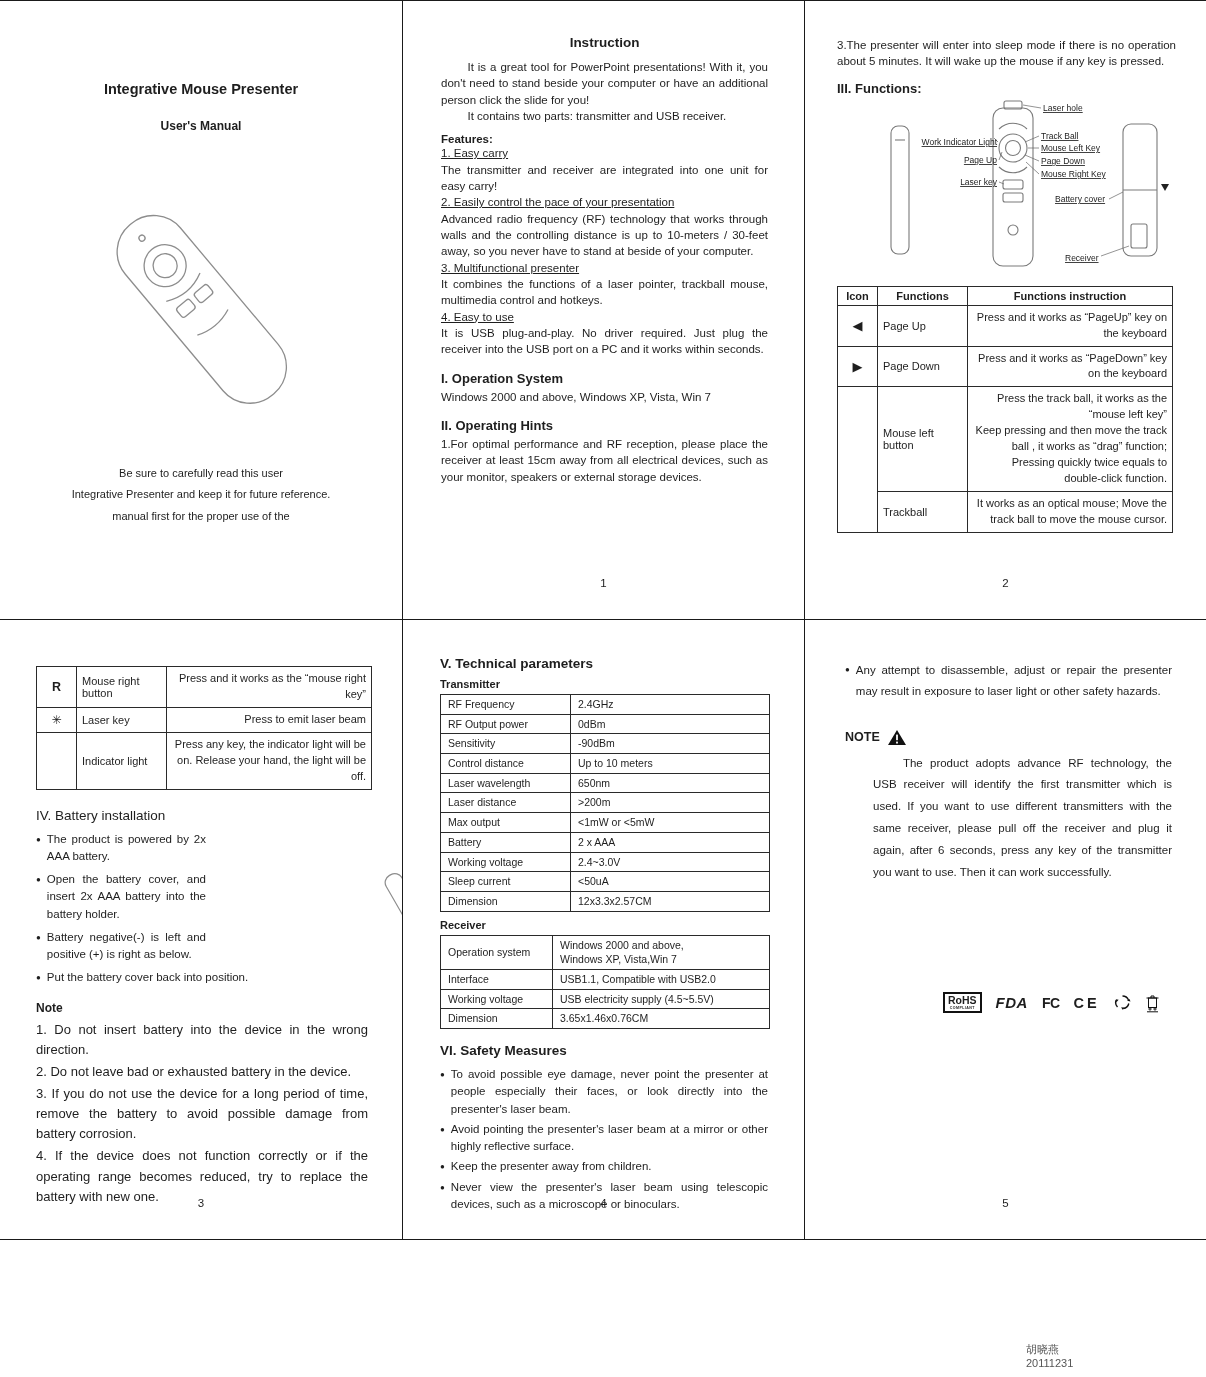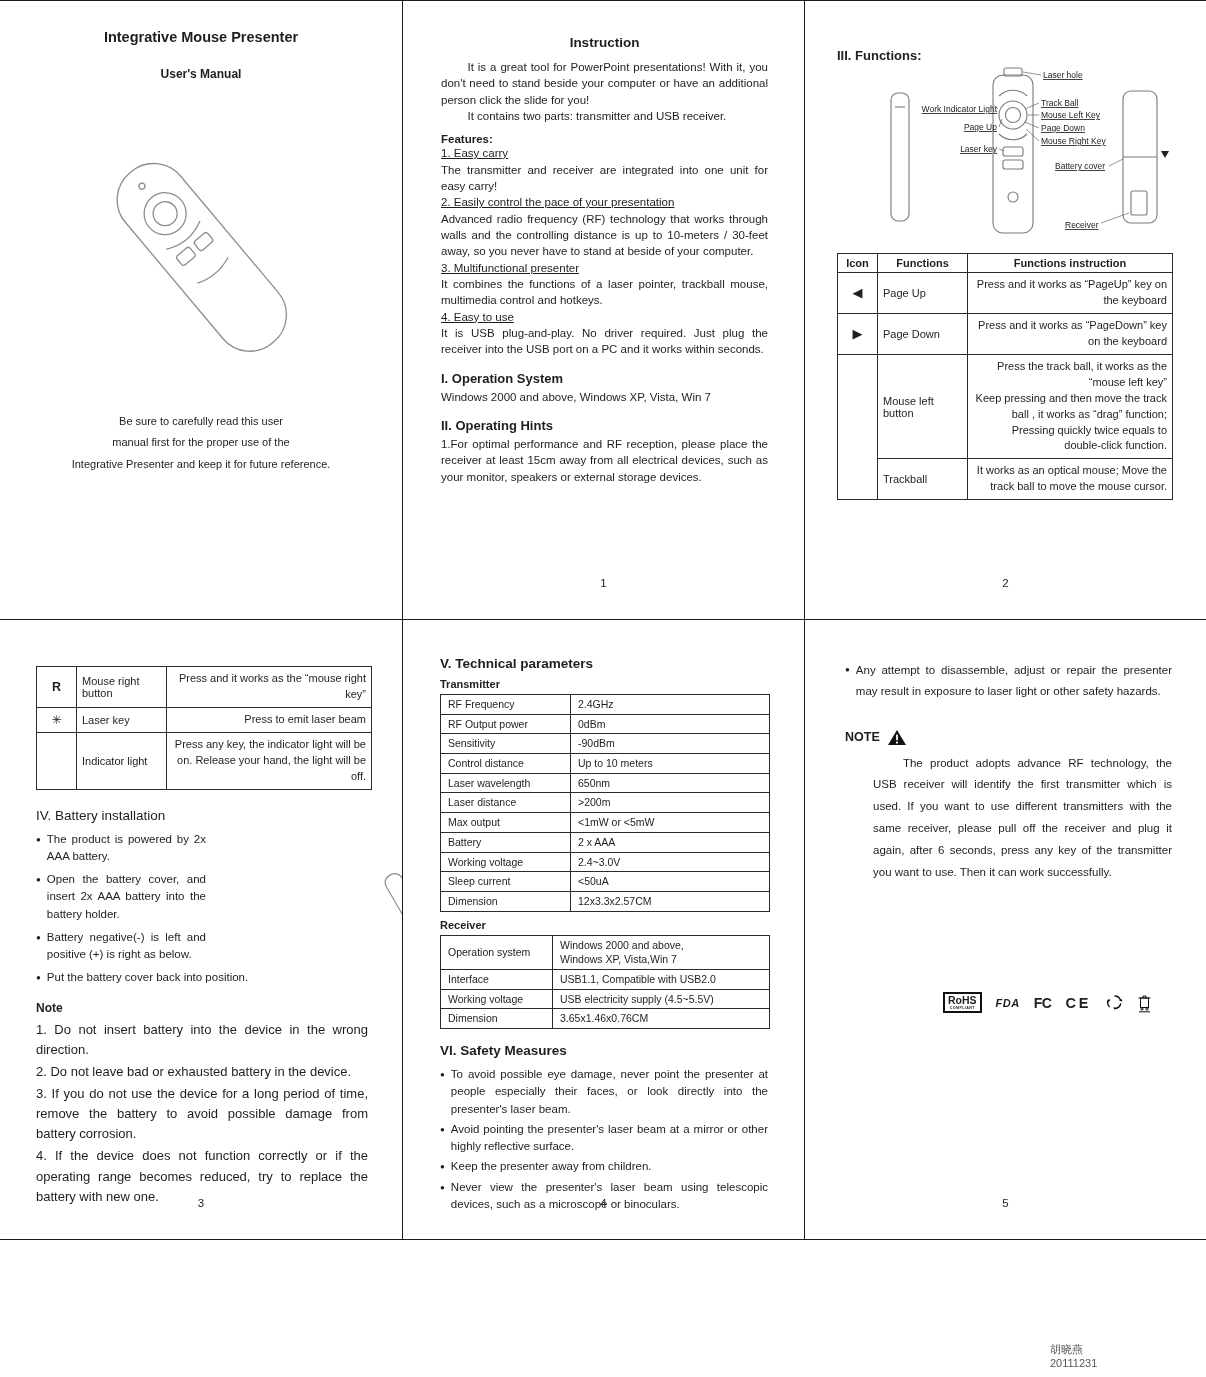--- a/index.html
+++ b/index.html
@@ -12,21 +12,21 @@
   .panel { position:relative; height:100%; overflow:hidden; }
   .p1,.p4 { width:403px; border-right:1px solid #1a1a1a; }
   .p2,.p5 { width:402px; border-right:1px solid #1a1a1a; }
   .p3,.p6 { width:401px; }
 
   .body { font-size:11.5px; line-height:1.42; text-align:justify; }
   .indent { text-indent:2.3em; }
   .pagenum { position:absolute; left:0; right:0; bottom:30px; text-align:center; font-size:11.5px; }
 
   
-  .p1 .inner { padding-top:28px; text-align:center; }
+  .p1 .inner { padding-top:80px; text-align:center; }
   .cover-title { font-size:14.5px; font-weight:bold; }
   .cover-subtitle { font-size:12px; font-weight:bold; margin-top:22px; }
   .cover-art { margin-top:48px; height:260px; }
   .cover-caption { margin-top:22px; font-size:11px; line-height:1.95; text-align:center; }
 
   
   .p2 .inner { padding:34px 36px 0 38px; }
   .p2 h2 { font-size:13.5px; text-align:center; margin-bottom:9px; }
   .feat-label { font-weight:bold; margin-top:9px; font-size:11.5px; }
   .feat-title { text-decoration:underline; }
@@ -70,26 +70,26 @@
   
   .p6 .inner { padding:40px 34px 0 40px; }
   .p6 .bullet { line-height:1.85; margin-bottom:4px; }
   .note-row { margin-top:26px; display:flex; align-items:center; gap:7px; }
   .note-label { font-weight:bold; font-size:12.5px; }
   .note-body { margin-top:7px; font-size:11.5px; line-height:1.9; text-indent:2.6em; text-align:justify;margin-left:28px; }
   .logo-row { position:absolute; top:372px; left:138px; display:flex; align-items:center; gap:14px; }
   .logo-rohs { border:2px solid #111; padding:1px 3px 1px; text-align:center; line-height:1; }
   .rohs-t { font-weight:bold; font-size:10.5px; }
   .rohs-s { font-size:3.6px; font-weight:bold; letter-spacing:0.4px; margin-top:1px; }
-  .logo-fda { font-weight:bold; font-style:italic; font-size:11px; letter-spacing:0.5px; }
+  .logo-fda { font-weight:bold; font-style:italic; font-size:15px; letter-spacing:0.5px; }
   .logo-fcc { font-weight:bold; font-size:14px; letter-spacing:-0.5px; }
   .logo-ce { font-weight:bold; font-size:14.5px; letter-spacing:3px; }
 
   
-  .signature { position:absolute; left:1050px; top:1342px; font-size:11px; color:#555; line-height:1.3; }
+  .signature { position:absolute; left:1026px; top:1342px; font-size:11px; color:#555; line-height:1.3; }
 </style>
 </head>
 <body>
 
 <div class="sheet">
 
   <div class="row row-top">
 
     <section class="panel p1">
       <div class="inner">
@@ -104,22 +104,22 @@
               <path d="M104 100 q22 11 44 0" fill="none"></path>
               <rect x="106" y="112" width="17" height="12" rx="3"></rect>
               <rect x="129" y="112" width="17" height="12" rx="3"></rect>
               <path d="M106 146 q20 8 40 0" fill="none"></path>
               <circle cx="126" cy="36" r="3"></circle>
             </g>
           </svg>
         </div>
         <div class="cover-caption">
           <div>Be sure to carefully read this user</div>
+          <div>Integrative Presenter and keep it for future reference.</div>
           <div>manual first for the proper use of the</div>
-          <div>Integrative Presenter and keep it for future reference.</div>
         </div>
       </div>
     </section>
 
     <section class="panel p2">
       <div class="inner">
         <h2>Instruction</h2>
         <p class="body indent">It is a great tool for PowerPoint presentations! With it, you don't need to stand beside your computer or have an additional person click the slide for you!</p>
         <p class="body indent">It contains two parts: transmitter and USB receiver.</p>
 
@@ -146,20 +146,21 @@
         <div class="body">Windows 2000 and above, Windows XP, Vista, Win 7</div>
 
         <div class="sec-head">II. Operating Hints</div>
         <p class="body">1.For optimal performance and RF reception, please place the receiver at least 15cm away from all electrical devices, such as your monitor, speakers or external storage devices.</p>
       </div>
       <div class="pagenum">1</div>
     </section>
 
     <section class="panel p3">
       <div class="inner">
+        <p class="body">3.The presenter will enter into sleep mode if there is no operation about 5 minutes. It will wake up the mouse if any key is pressed.</p>
         <div class="fn-heading">III. Functions:</div>
 
         <svg class="fn-diagram" width="345" height="182" viewBox="0 0 345 182">
           <g fill="none" stroke="#7a7a7a" stroke-width="1.1">
             <rect x="36" y="28" width="18" height="128" rx="7"></rect>
             <line x1="40" y1="42" x2="50" y2="42"></line>
             <rect x="138" y="10" width="40" height="158" rx="10"></rect>
             <rect x="149" y="3" width="18" height="8" rx="2"></rect>
             <circle cx="158" cy="50" r="14"></circle>
             <circle cx="158" cy="50" r="7.5"></circle>

